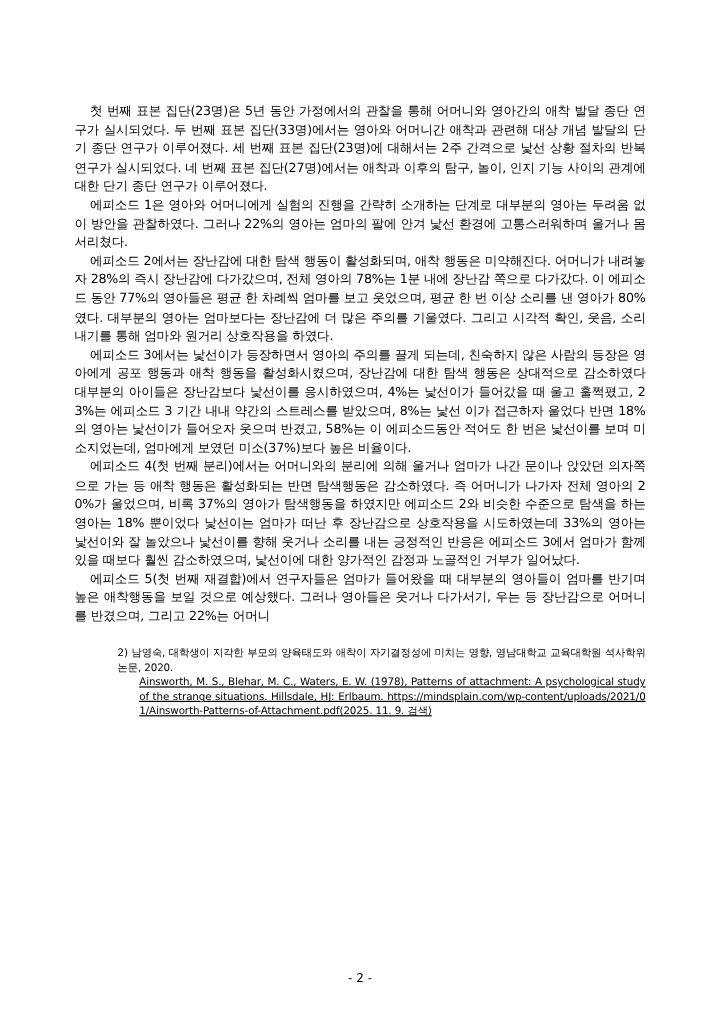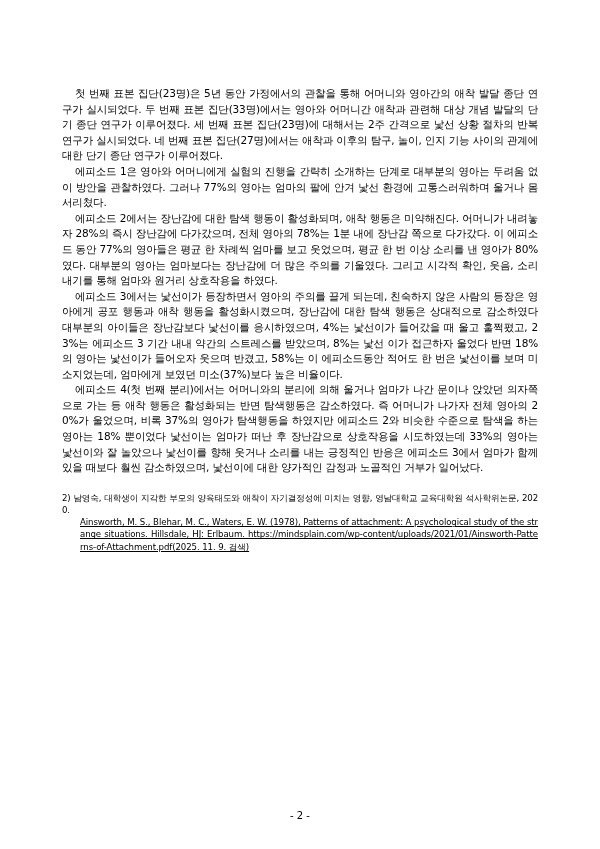--- a/index.html
+++ b/index.html
@@ -36,20 +36,21 @@
     width: 100%;
     height: 0;
   }
   .footnote {
     margin-top: 16px;
     font-size: 8.6px;
     line-height: 12.2px;
     text-align: justify;
     letter-spacing: -0.1px;
     word-break: break-all;
+    margin-left: 36px;
   }
   .footnote .fn-marker {
     display: inline;
   }
   .footnote .fn-block {
     display: block;
     padding-left: 18px;
     text-indent: 0;
     text-decoration: underline;
   }
@@ -68,24 +69,25 @@
     color: #000000;
   }
 </style>
 </head>
 <body>
 
 <div class="page">
 
   <div class="body-text">
     <p>첫 번째 표본 집단(23명)은 5년 동안 가정에서의 관찰을 통해 어머니와 영아간의 애착 발달 종단 연구가 실시되었다. 두 번째 표본 집단(33명)에서는 영아와 어머니간 애착과 관련해 대상 개념 발달의 단기 종단 연구가 이루어졌다. 세 번째 표본 집단(23명)에 대해서는 2주 간격으로 낯선 상황 절차의 반복 연구가 실시되었다. 네 번째 표본 집단(27명)에서는 애착과 이후의 탐구, 놀이, 인지 기능 사이의 관계에 대한 단기 종단 연구가 이루어졌다.</p>
-    <p>에피소드 1은 영아와 어머니에게 실험의 진행을 간략히 소개하는 단계로 대부분의 영아는 두려움 없이 방안을 관찰하였다. 그러나 77%의 영아는 엄마의 팔에 안겨 낯선 환경에 고통스러워하며 울거나 몸서리쳤다.</p>
+    <p>에피소드 1은 영아와 어머니에게 실험의 진행을 간략히 소개하는 단계로 대부분의 영아는 두려움 없이 방안을 관찰하였다. 그러나 22%의 영아는 엄마의 팔에 안겨 낯선 환경에 고통스러워하며 울거나 몸서리쳤다.</p>
     <p>에피소드 2에서는 장난감에 대한 탐색 행동이 활성화되며, 애착 행동은 미약해진다. 어머니가 내려놓자 28%의 즉시 장난감에 다가갔으며, 전체 영아의 78%는 1분 내에 장난감 쪽으로 다가갔다. 이 에피소드 동안 77%의 영아들은 평균 한 차례씩 엄마를 보고 웃었으며, 평균 한 번 이상 소리를 낸 영아가 80%였다. 대부분의 영아는 엄마보다는 장난감에 더 많은 주의를 기울였다. 그리고 시각적 확인, 웃음, 소리내기를 통해 엄마와 원거리 상호작용을 하였다.</p>
     <p>에피소드 3에서는 낯선이가 등장하면서 영아의 주의를 끌게 되는데, 친숙하지 않은 사람의 등장은 영아에게 공포 행동과 애착 행동을 활성화시켰으며, 장난감에 대한 탐색 행동은 상대적으로 감소하였다 대부분의 아이들은 장난감보다 낯선이를 응시하였으며, 4%는 낯선이가 들어갔을 때 울고 훌쩍폈고, 23%는 에피소드 3 기간 내내 약간의 스트레스를 받았으며, 8%는 낯선 이가 접근하자 울었다 반면 18%의 영아는 낯선이가 들어오자 웃으며 반겼고, 58%는 이 에피소드동안 적어도 한 번은 낯선이를 보며 미소지었는데, 엄마에게 보였던 미소(37%)보다 높은 비율이다.</p>
     <p>에피소드 4(첫 번째 분리)에서는 어머니와의 분리에 의해 울거나 엄마가 나간 문이나 앉았던 의자쪽으로 가는 등 애착 행동은 활성화되는 반면 탐색행동은 감소하였다. 즉 어머니가 나가자 전체 영아의 20%가 울었으며, 비록 37%의 영아가 탐색행동을 하였지만 에피소드 2와 비슷한 수준으로 탐색을 하는 영아는 18% 뿐이었다 낯선이는 엄마가 떠난 후 장난감으로 상호작용을 시도하였는데 33%의 영아는 낯선이와 잘 놀았으나 낯선이를 향해 웃거나 소리를 내는 긍정적인 반응은 에피소드 3에서 엄마가 함께 있을 때보다 훨씬 감소하였으며, 낯선이에 대한 양가적인 감정과 노골적인 거부가 일어났다.</p>
+    <p>에피소드 5(첫 번째 재결합)에서 연구자들은 엄마가 들어왔을 때 대부분의 영아들이 엄마를 반기며 높은 애착행동을 보일 것으로 예상했다. 그러나 영아들은 웃거나 다가서기, 우는 등 장난감으로 어머니를 반겼으며, 그리고 22%는 어머니</p>
   </div>
 
   <div class="footnote-sep"></div>
 
   <div class="footnote">
     <span class="fn-first"><span class="fn-marker">2)</span> <span>남영숙, 대학생이 지각한 부모의 양육태도와 애착이 자기결정성에 미치는 영향, 영남대학교 교육대학원 석사학위논문, 2020.</span></span>
     <span class="fn-block">Ainsworth, M. S., Blehar, M. C., Waters, E. W. (1978), Patterns of attachment: A psychological study of the strange situations. Hillsdale, HJ: Erlbaum. https://mindsplain.com/wp-content/uploads/2021/01/Ainsworth-Patterns-of-Attachment.pdf(2025. 11. 9. 검색)</span>
   </div>
 
   <div class="page-number">- 2 -</div>

